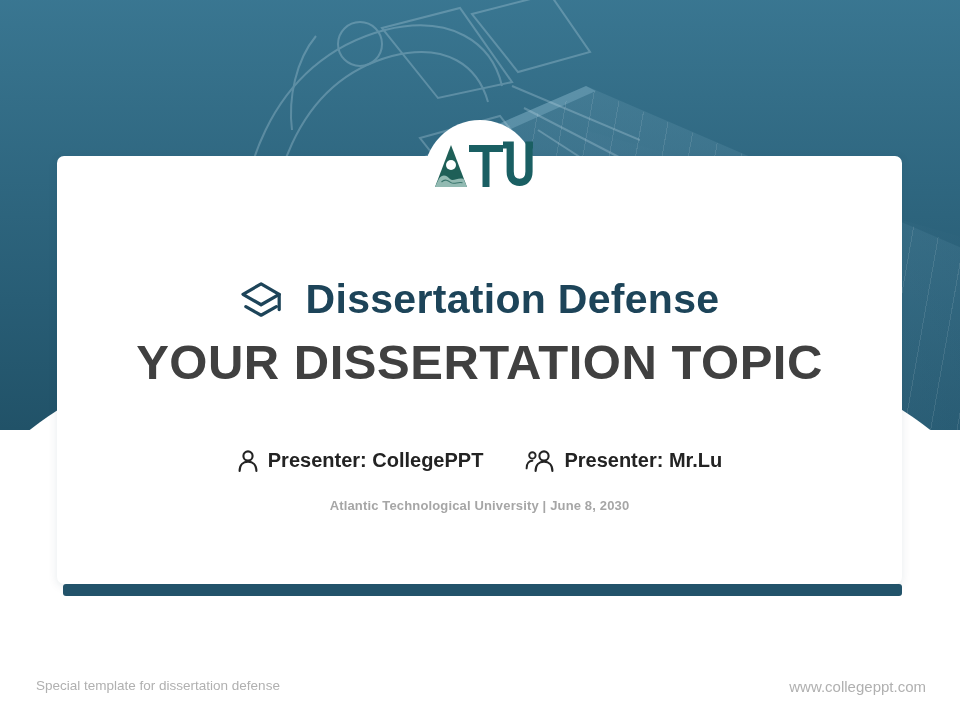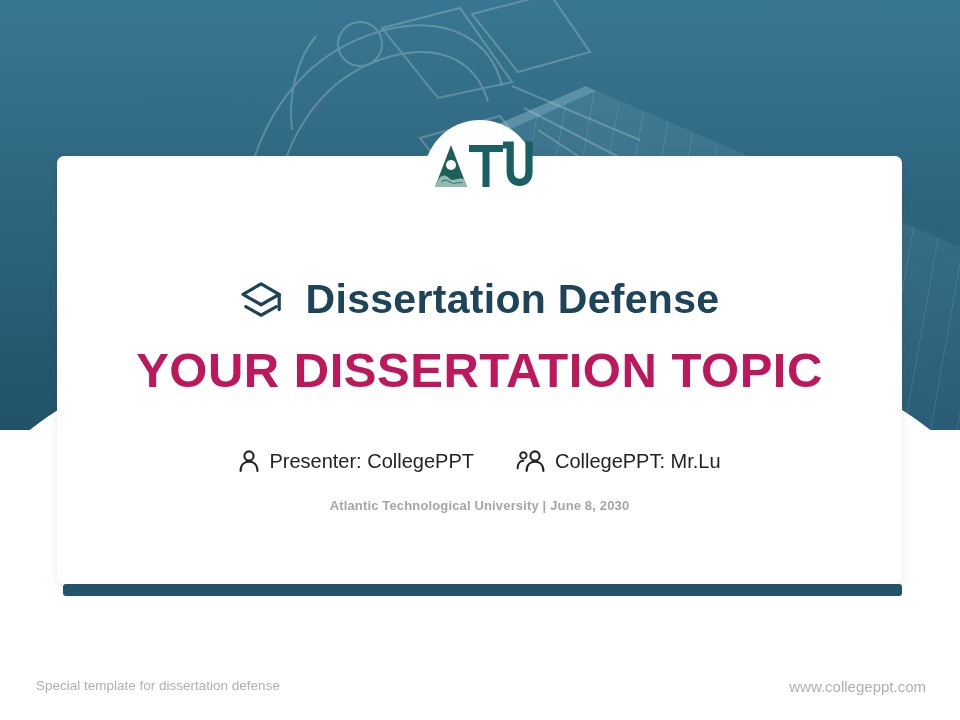--- a/index.html
+++ b/index.html
@@ -168,41 +168,40 @@
     white-space: nowrap;
   }
   .headline {
     position: absolute;
     left: 0;
     top: 178px;
     width: 845px;
     text-align: center;
     font-size: 49px;
     font-weight: bold;
-    color: #be185d;
+    color: #404040;
     letter-spacing: .5px;
     white-space: nowrap;
-    margin-top: 8px;
   }
   .people-row {
     position: absolute;
     left: 0;
     top: 293px;
     width: 845px;
     display: flex;
     align-items: center;
     justify-content: center;
     gap: 42px;
   }
   .person {
     display: flex;
-    align-items: flex-end;
+    align-items: flex-start;
     gap: 9px;
     font-size: 20px;
-    font-weight: normal;
+    font-weight: bold;
     color: #232323;
     white-space: nowrap;
   }
   .person-icon { width: 22px; height: 24px; display: block; flex: none; }
   .person-icon.pair { width: 30px; height: 24px; }
 
   .meta-line {
     position: absolute;
     left: 0;
     top: 342px;
@@ -295,21 +294,21 @@
         <span>Presenter: CollegePPT</span>
       </div>
 
       <div class="person">
         <svg class="person-icon pair" viewBox="0 0 30 24">
           <circle cx="19" cy="7" r="4.6" fill="none" stroke="#232323" stroke-width="2.1"></circle>
           <path d="M10.6 22 C 10.6 15.6, 14.4 12.6, 19 12.6 C 23.6 12.6, 27.4 15.6, 27.4 22" fill="none" stroke="#232323" stroke-width="2.1" stroke-linecap="round"></path>
           <circle cx="7.4" cy="6.4" r="3.2" fill="none" stroke="#232323" stroke-width="1.9"></circle>
           <path d="M1.6 19.4 C 1.6 14.4, 4.2 11.8, 7.4 11.8" fill="none" stroke="#232323" stroke-width="1.9" stroke-linecap="round"></path>
         </svg>
-        <span>CollegePPT: Mr.Lu</span>
+        <span>Presenter: Mr.Lu</span>
       </div>
 
     </div>
 
     <div class="meta-line">Atlantic Technological University | June 8, 2030</div>
   </div>
 
   <div class="card-underbar"></div>
 
   <div class="logo-badge"></div>

